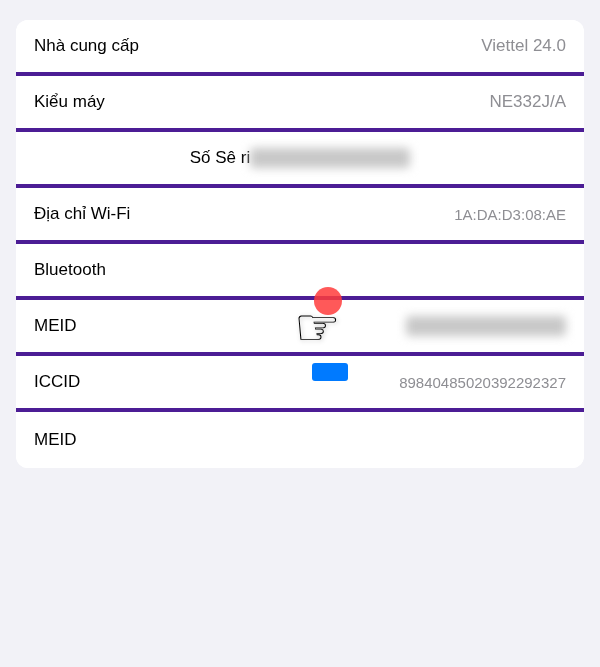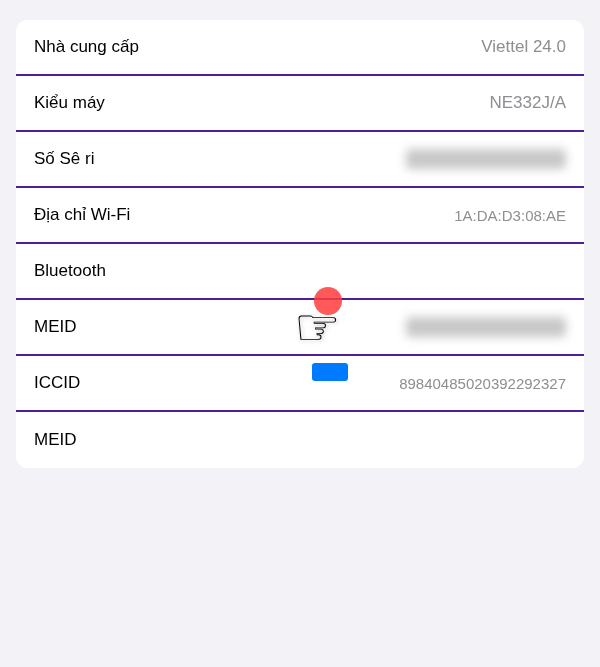--- a/index.html
+++ b/index.html
@@ -32,21 +32,21 @@
       margin: 20px 16px;
       overflow: hidden;
     }
 
     .list-item {
       display: flex;
       align-items: center;
       justify-content: space-between;
       padding: 14px 18px;
       background: #ffffff;
-      border-bottom: 2px solid #4c1d95;
+      border-bottom: 4px solid #4c1d95;
       min-height: 56px;
       position: relative;
     }
 
     .list-item:last-child {
       border-bottom: none;
     }
 
     .item-label {
       font-size: 17px;
@@ -126,21 +126,21 @@
     <div class="list-item">
       <span class="item-label">Nhà cung cấp</span>
       <span class="item-value">Viettel 24.0</span>
     </div>
 
     <div class="list-item">
       <span class="item-label">Kiểu máy</span>
       <span class="item-value">NE332J/A</span>
     </div>
 
-    <div class="list-item" style="position:relative;">
+    <div class="list-item" style="position:relative;justify-content:center;">
       <span class="item-label">Số Sê ri</span>
       <span class="item-value blurred">&nbsp;&nbsp;&nbsp;&nbsp;&nbsp;&nbsp;&nbsp;&nbsp;&nbsp;&nbsp;&nbsp;&nbsp;&nbsp;&nbsp;&nbsp;&nbsp;&nbsp;&nbsp;&nbsp;&nbsp;</span>
 
       <div class="cursor-overlay">
         <div class="red-dot"></div>
         <div class="hand-cursor">☞</div>
         <div class="blue-rect"></div>
       </div>
     </div>
 

